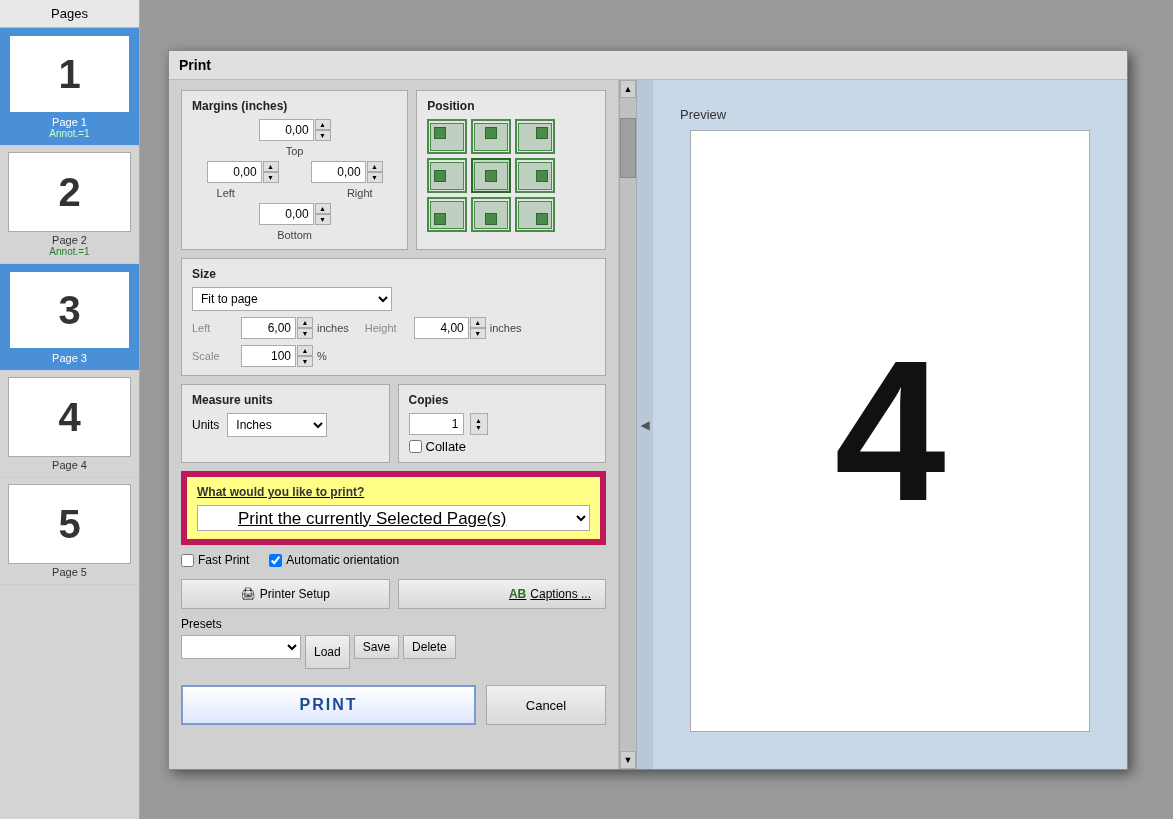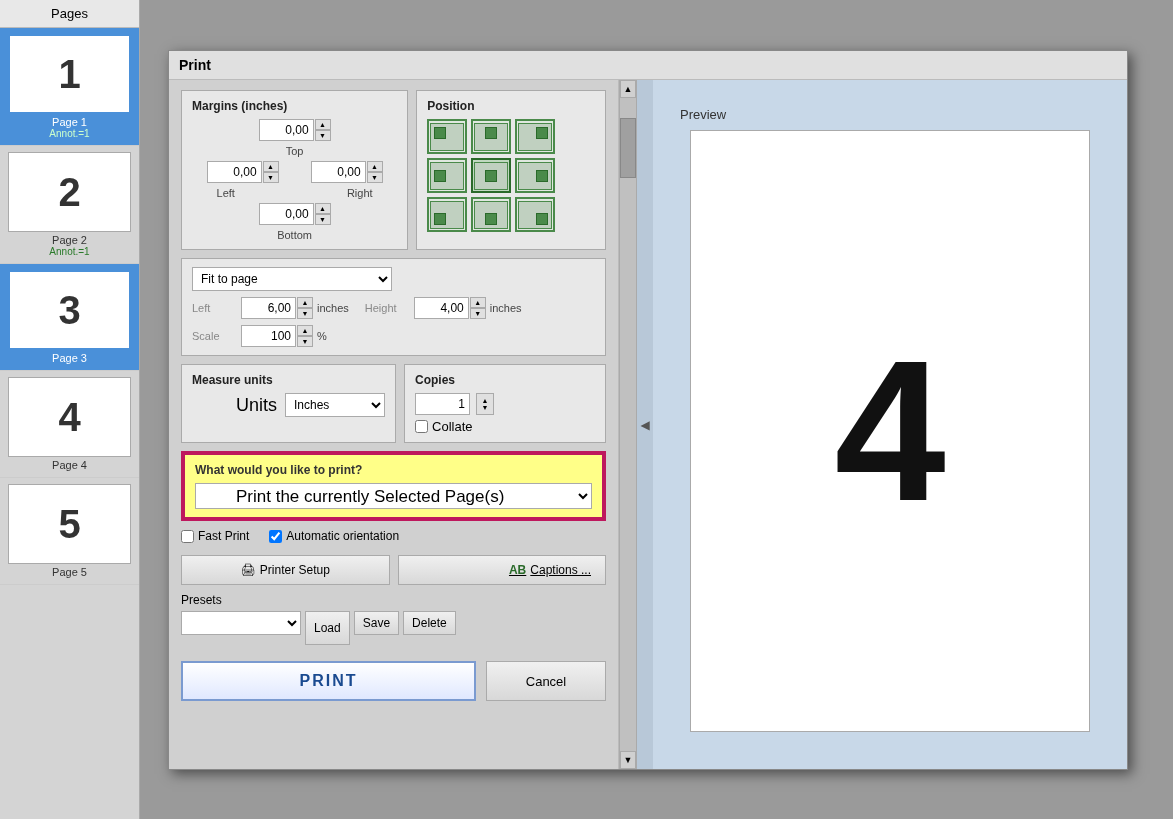--- a/index.html
+++ b/index.html
@@ -315,22 +315,23 @@
     .collate-row {
       display: flex;
       align-items: center;
       gap: 4px;
       margin-top: 4px;
     }
 
     
     .yellow-box {
       background: #ffff88;
-      border: 4px solid #be185d;
+      border: 6px solid #be185d;
       padding: 8px 10px;
+      text-decoration: underline;
     }
     .yellow-box .section-title {
       color: #333;
       font-size: 12px;
     }
 
     
     .checks-row {
       display: flex;
       gap: 20px;
@@ -628,20 +629,21 @@
               <div class="pos-btn">
                 <div class="pos-outer">
                     <div class="pos-indicator br"></div>
                   </div>
               </div>
             </div>
           </div>
         </div>
 
         <div class="section-box">
+          <div class="section-title">Size</div>
           <div class="size-row">
             <select class="dropdown-select">
               <option>Fit to page</option>
               <option>Custom</option>
               <option>Original size</option>
             </select>
           </div>
           <div style="display:flex; gap:16px; margin-top:6px;">
             <div style="display:flex; align-items:center; gap:4px;">
               <div class="size-label" style="color:#888;">Left</div>
@@ -677,21 +679,21 @@
             </div>
             <span class="unit-label">%</span>
           </div>
         </div>
 
         <div class="two-col">
 
           <div class="section-box">
             <div class="section-title">Measure units</div>
             <div class="measure-row">
-              <span style="font-size:18px;margin-left:44px;">Units</span>
+              <span style="font-size:12px;">Units</span>
               <select class="dropdown-select-sm">
                 <option>Inches</option>
                 <option>Centimeters</option>
                 <option>Millimeters</option>
               </select>
             </div>
           </div>
 
           <div class="section-box">
             <div class="section-title">Copies</div>

